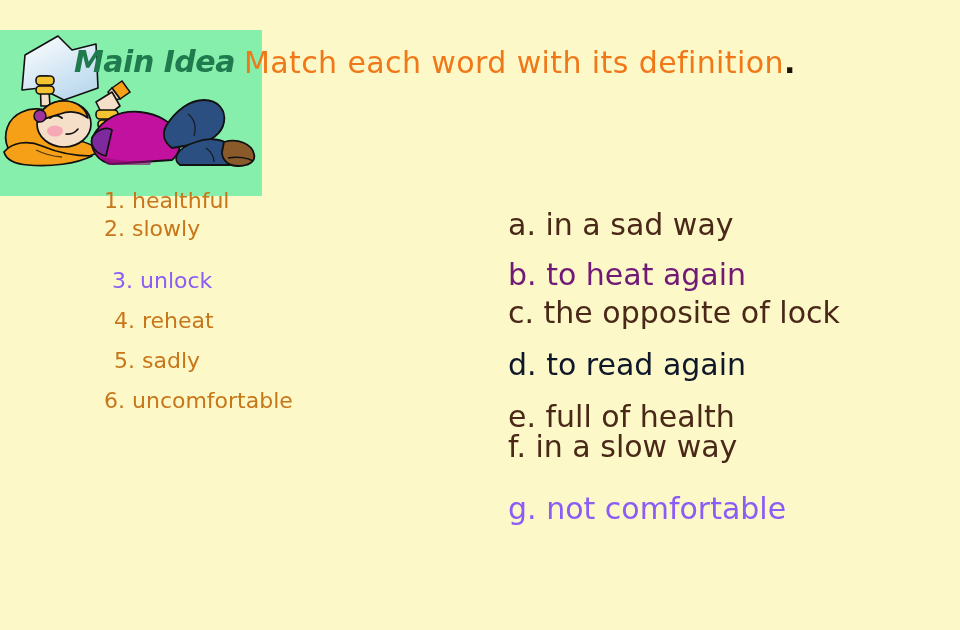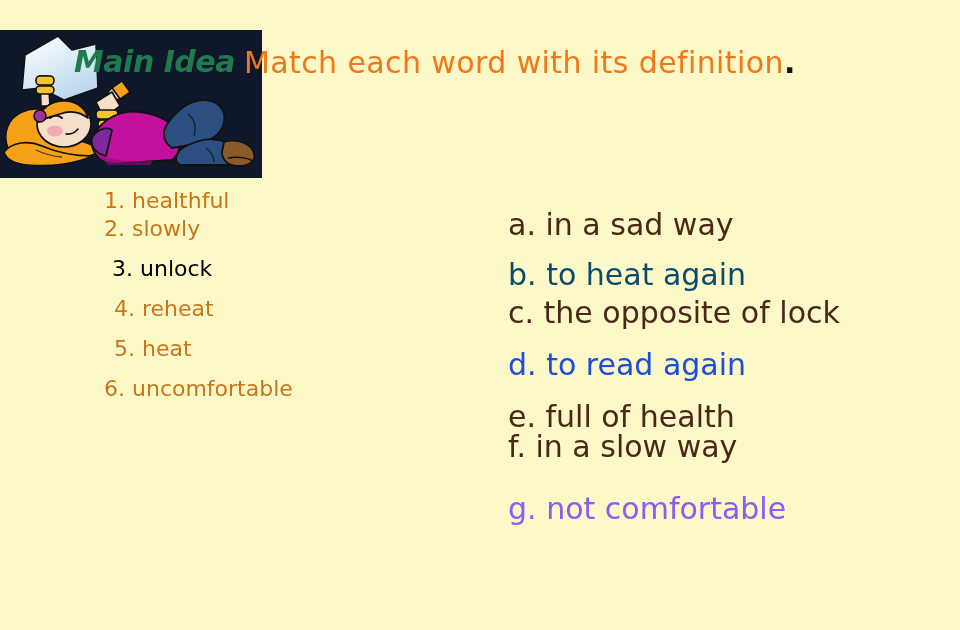--- a/index.html
+++ b/index.html
@@ -20,22 +20,22 @@
     background: #fcf8c8;
     overflow: hidden;
   }
 
   
   #logo-box {
     position: absolute;
     left: 0px;
     top: 30px;
     width: 262px;
-    height: 148px;
-    background: #0f172a;
+    height: 166px;
+    background: #86efac;
     overflow: hidden;
   }
   #logo-title {
     position: absolute;
     left: 74px;
     top: 14px;
     font-family: "DejaVu Sans", sans-serif;
     font-weight: bold;
     font-style: italic;
     font-size: 30px;
@@ -175,29 +175,29 @@
     </svg>
 
     <div id="logo-title">Main Idea</div>
   </div>
 
   <div id="heading"><span>Match each word with its definition</span><span class="period">.</span></div>
 
   <div id="left-col">
       <div class="word-item" style="margin-top: 0px; padding-left: 0px; color: rgb(200, 118, 26);"><span>1.</span> <span>healthful</span></div>
       <div class="word-item" style="margin-top: 6px; padding-left: 0px; color: rgb(200, 118, 26);"><span>2.</span> <span>slowly</span></div>
-      <div class="word-item" style="margin-top: 18px; padding-left: 8px; color: #000000;"><span>3.</span> <span>unlock</span></div>
+      <div class="word-item" style="margin-top: 30px; padding-left: 8px; color: #8b5cf6;"><span>3.</span> <span>unlock</span></div>
       <div class="word-item" style="margin-top: 18px; padding-left: 10px; color: rgb(200, 118, 26);"><span>4.</span> <span>reheat</span></div>
-      <div class="word-item" style="margin-top: 18px; padding-left: 10px; color: rgb(200, 118, 26);"><span>5.</span> <span>heat</span></div>
+      <div class="word-item" style="margin-top: 18px; padding-left: 10px; color: rgb(200, 118, 26);"><span>5.</span> <span>sadly</span></div>
       <div class="word-item" style="margin-top: 18px; padding-left: 0px; color: rgb(200, 118, 26);"><span>6.</span> <span>uncomfortable</span></div>
     </div>
 
   <div id="right-col">
       <div class="def-item" style="margin-top: 12px; color: rgb(74, 40, 24);"><span>a.</span> <span>in a sad way</span></div>
-      <div class="def-item" style="margin-top: 20px; color: #0c4a6e;"><span>b.</span> <span>to heat again</span></div>
+      <div class="def-item" style="margin-top: 20px; color: #701a75;"><span>b.</span> <span>to heat again</span></div>
       <div class="def-item" style="margin-top: 8px; color: rgb(74, 40, 24);"><span>c.</span> <span>the opposite of lock</span></div>
-      <div class="def-item" style="margin-top: 22px; color: #1d4ed8;"><span>d.</span> <span>to read again</span></div>
+      <div class="def-item" style="margin-top: 22px; color: #0f172a;"><span>d.</span> <span>to read again</span></div>
       <div class="def-item" style="margin-top: 22px; color: rgb(74, 40, 24);"><span>e.</span> <span>full of health</span></div>
       <div class="def-item" style="color: rgb(74, 40, 24);"><span>f.</span> <span>in a slow way</span></div>
       <div class="def-item" style="margin-top: 32px; color: #8b5cf6;"><span>g.</span> <span>not comfortable</span></div>
     </div>
 
 </div>
 
 </body></html>

